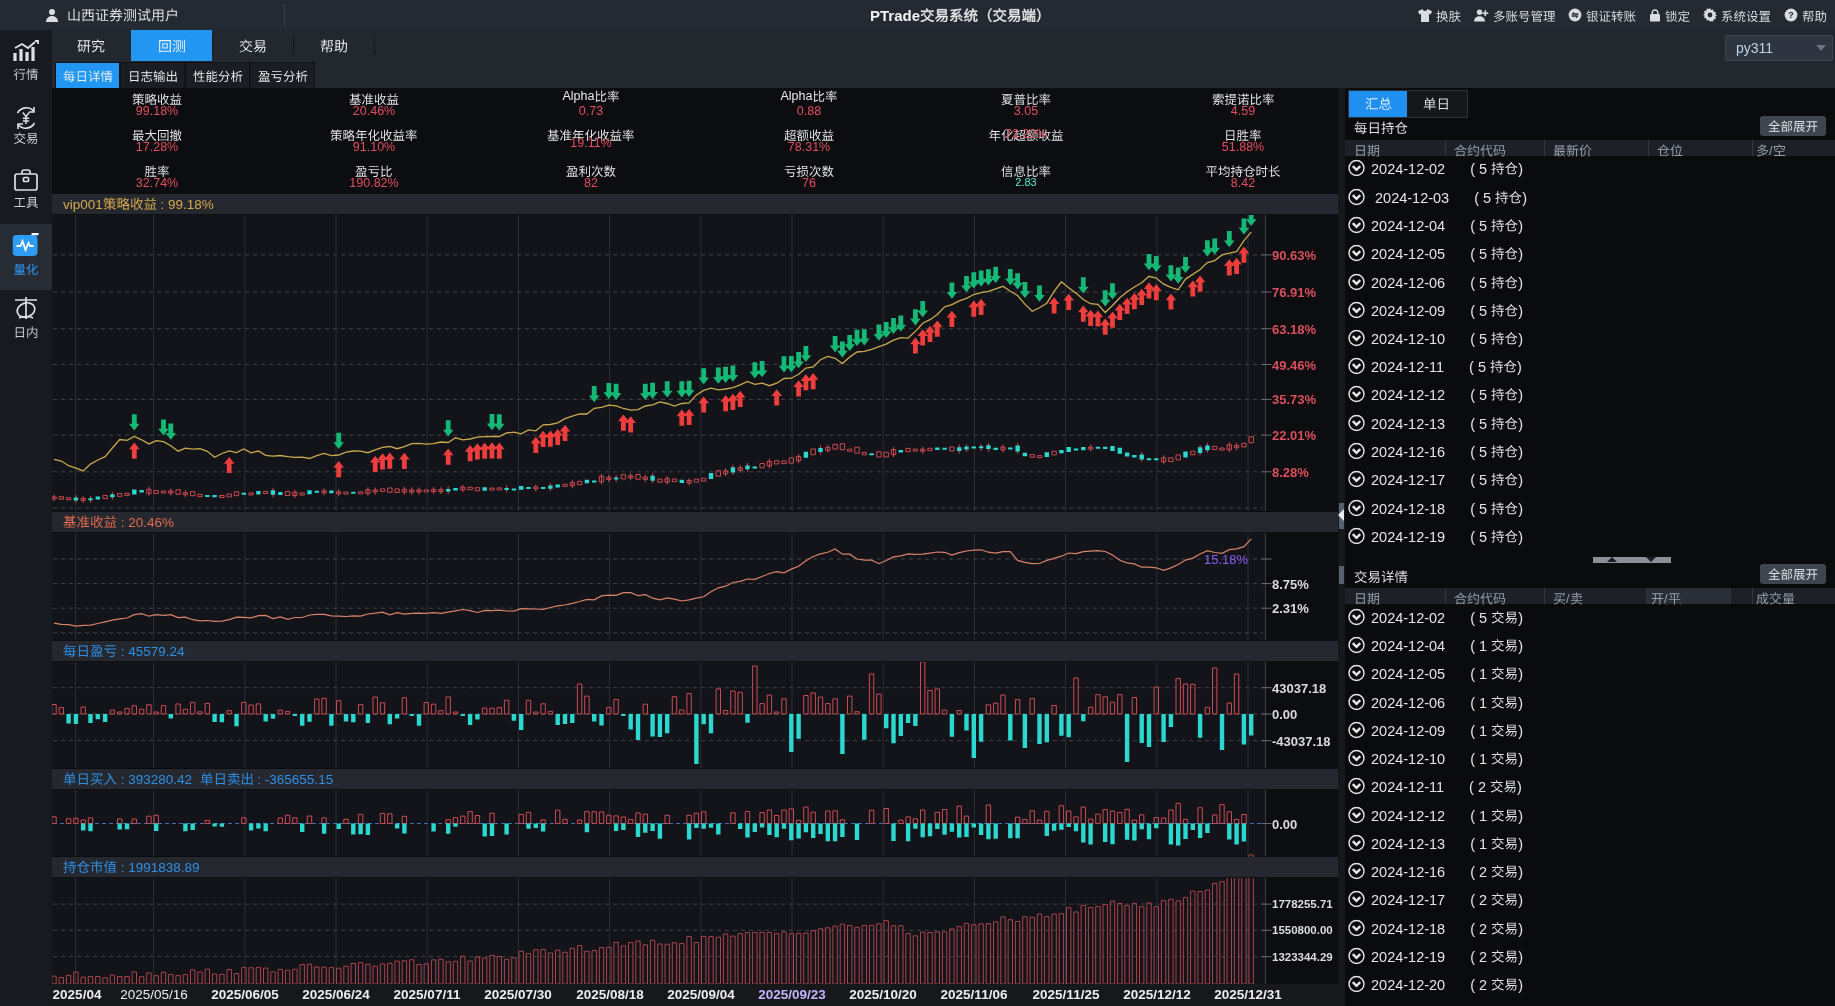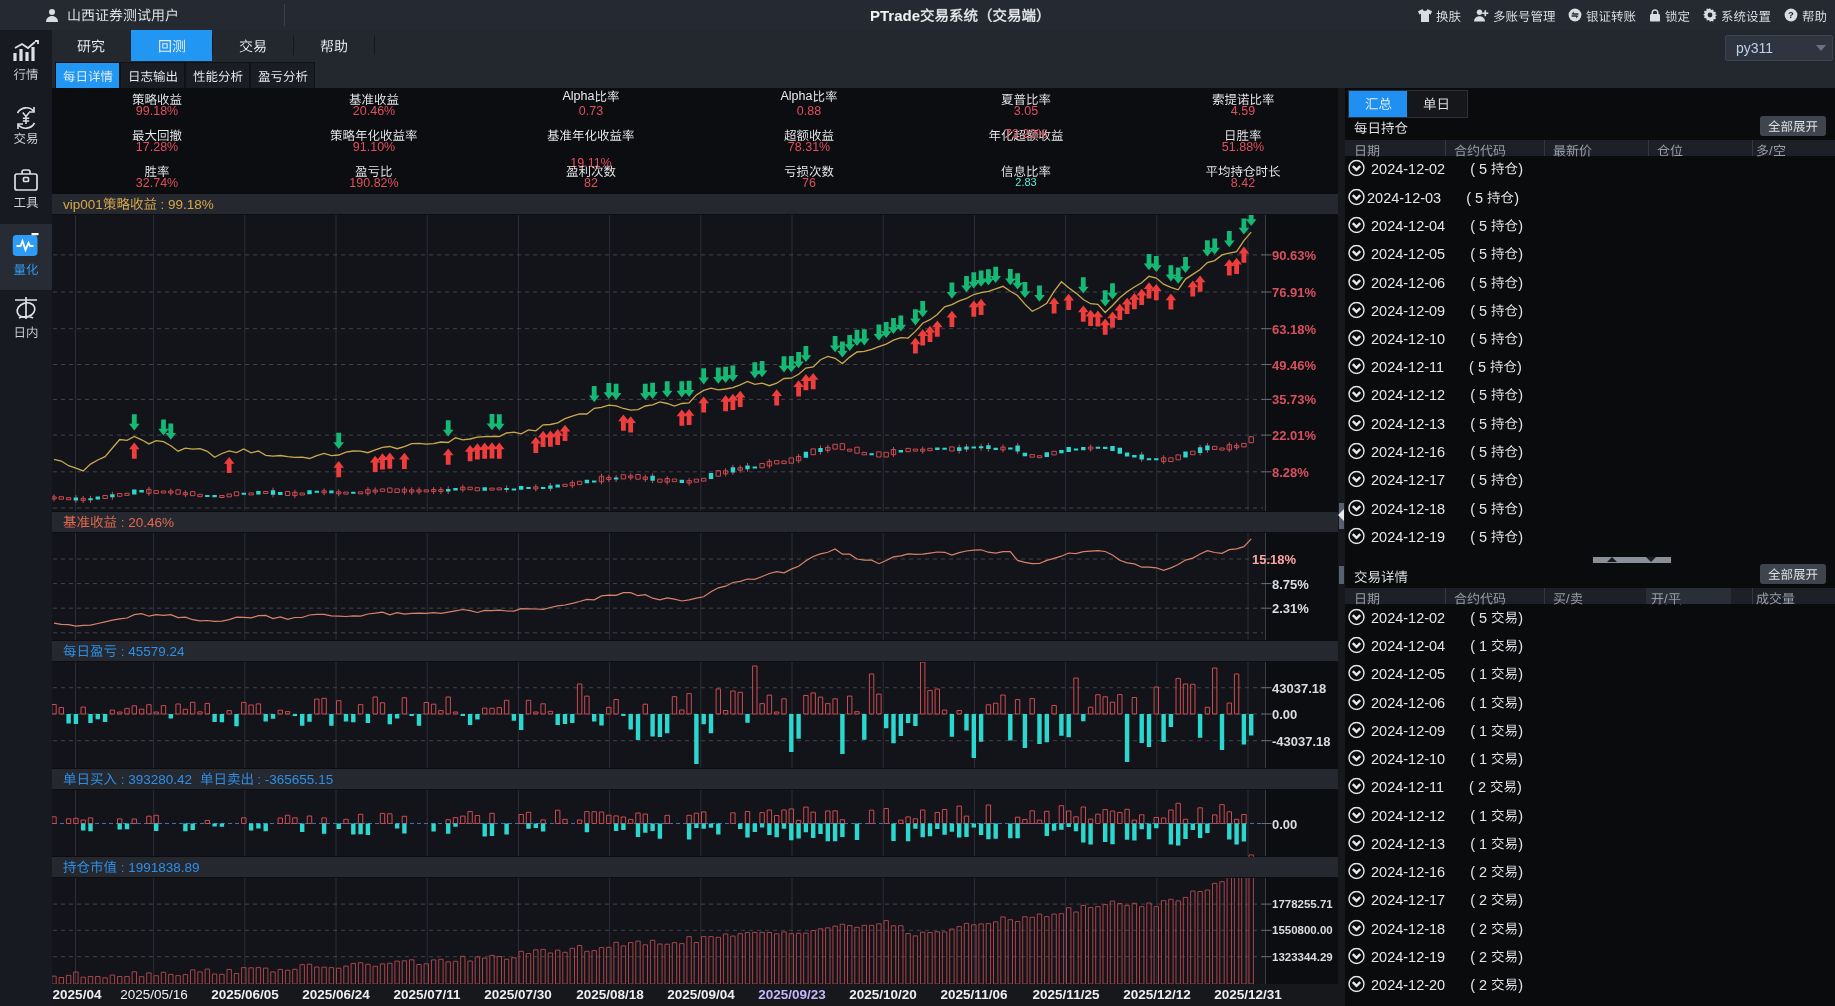--- a/index.html
+++ b/index.html
@@ -421,21 +421,21 @@
 <div class="a" style="left:374px;top:140px;transform:translateX(-50%);color:#e14f5e;font-size:12.5px">91.10%</div>
 <div class="a" style="left:591px;top:125px;transform:translateX(-50%)"><svg style="vertical-align:-1.5px" width="88" height="12" fill="#e8eaec">
       <use href="#g57FA" transform="translate(0.0,11.0) scale(0.0125,-0.0125)"></use>
       <use href="#g51C6" transform="translate(12.5,11.0) scale(0.0125,-0.0125)"></use>
       <use href="#g5E74" transform="translate(25.0,11.0) scale(0.0125,-0.0125)"></use>
       <use href="#g5316" transform="translate(37.5,11.0) scale(0.0125,-0.0125)"></use>
       <use href="#g6536" transform="translate(50.0,11.0) scale(0.0125,-0.0125)"></use>
       <use href="#g76CA" transform="translate(62.5,11.0) scale(0.0125,-0.0125)"></use>
       <use href="#g7387" transform="translate(75.0,11.0) scale(0.0125,-0.0125)"></use>
     </svg></div>
-<div class="a" style="left:591px;top:156px;transform:translateX(-50%);color:#e14f5e;font-size:12.5px">19.11%</div>
+<div class="a" style="left:591px;top:136px;transform:translateX(-50%);color:#e14f5e;font-size:12.5px">19.11%</div>
 <div class="a" style="left:809px;top:125px;transform:translateX(-50%)"><svg style="vertical-align:-1.5px" width="50" height="12" fill="#e8eaec">
       <use href="#g8D85" transform="translate(0.0,11.0) scale(0.0125,-0.0125)"></use>
       <use href="#g989D" transform="translate(12.5,11.0) scale(0.0125,-0.0125)"></use>
       <use href="#g6536" transform="translate(25.0,11.0) scale(0.0125,-0.0125)"></use>
       <use href="#g76CA" transform="translate(37.5,11.0) scale(0.0125,-0.0125)"></use>
     </svg></div>
 <div class="a" style="left:809px;top:140px;transform:translateX(-50%);color:#e14f5e;font-size:12.5px">78.31%</div>
 <div class="a" style="left:1026px;top:125px;transform:translateX(-50%)"><svg style="vertical-align:-1.5px" width="75" height="12" fill="#e8eaec">
       <use href="#g5E74" transform="translate(0.0,11.0) scale(0.0125,-0.0125)"></use>
       <use href="#g5316" transform="translate(12.5,11.0) scale(0.0125,-0.0125)"></use>
@@ -537,21 +537,21 @@
         <use href="#g503C" transform="translate(40.5,11.9) scale(0.0135,-0.0135)"></use>
       </svg>&nbsp;: 1991838.89</span>
   </div>
 <div class="a" style="left:1272px;top:254.9px;transform:translateY(-50%);color:#d8505d;font-size:13px;font-weight:bold">90.63%</div>
 <div class="a" style="left:1272px;top:292.0px;transform:translateY(-50%);color:#d8505d;font-size:13px;font-weight:bold">76.91%</div>
 <div class="a" style="left:1272px;top:328.7px;transform:translateY(-50%);color:#d8505d;font-size:13px;font-weight:bold">63.18%</div>
 <div class="a" style="left:1272px;top:364.5px;transform:translateY(-50%);color:#d8505d;font-size:13px;font-weight:bold">49.46%</div>
 <div class="a" style="left:1272px;top:399.4px;transform:translateY(-50%);color:#d8505d;font-size:13px;font-weight:bold">35.73%</div>
 <div class="a" style="left:1272px;top:435.1px;transform:translateY(-50%);color:#d8505d;font-size:13px;font-weight:bold">22.01%</div>
 <div class="a" style="left:1272px;top:471.8px;transform:translateY(-50%);color:#d8505d;font-size:13px;font-weight:bold">8.28%</div>
-<div class="a" style="left:1252px;top:559.0px;transform:translateY(-50%);color:#fca5a5;font-size:13px;font-weight:bold">15.18%</div>
+<div class="a" style="left:1204px;top:559.0px;transform:translateY(-50%);color:#8b5cf6;font-size:13px;font-weight:normal">15.18%</div>
 <div class="a" style="left:1272px;top:583.6px;transform:translateY(-50%);color:#d9dce0;font-size:13px;font-weight:bold">8.75%</div>
 <div class="a" style="left:1272px;top:608.2px;transform:translateY(-50%);color:#d9dce0;font-size:13px;font-weight:bold">2.31%</div>
 <div class="a" style="left:1272px;top:687.7px;transform:translateY(-50%);color:#d9dce0;font-size:13px;font-weight:bold">43037.18</div>
 <div class="a" style="left:1272px;top:714.0px;transform:translateY(-50%);color:#d9dce0;font-size:13px;font-weight:bold">0.00</div>
 <div class="a" style="left:1272px;top:740.7px;transform:translateY(-50%);color:#d9dce0;font-size:13px;font-weight:bold">-43037.18</div>
 <div class="a" style="left:1272px;top:823.5px;transform:translateY(-50%);color:#d9dce0;font-size:13px;font-weight:bold">0.00</div>
 <div class="a" style="left:1272px;top:904.1px;transform:translateY(-50%);color:#d9dce0;font-size:11.5px;font-weight:bold">1778255.71</div>
 <div class="a" style="left:1272px;top:930.3px;transform:translateY(-50%);color:#d9dce0;font-size:11.5px;font-weight:bold">1550800.00</div>
 <div class="a" style="left:1272px;top:956.7px;transform:translateY(-50%);color:#d9dce0;font-size:11.5px;font-weight:bold">1323344.29</div>
 <div class="a" style="left:52px;top:984px;width:1293px;height:22px;background:#17181c"></div>
@@ -644,21 +644,21 @@
         <use href="#g6301" transform="translate(0.0,11.9) scale(0.0135,-0.0135)"></use>
         <use href="#g4ED3" transform="translate(13.5,11.9) scale(0.0135,-0.0135)"></use>
       </svg>
       <span style="color:#e3e6e9;font-size:14.5px">)</span>
     </div>
     <div class="a fx" style="left:3px;top:109px;transform:translateY(-50%)">
       <svg width="17" height="17" viewBox="0 0 17 17" fill="none" stroke="#e6e8ea" stroke-width="1.4">
         <circle cx="8.5" cy="8.5" r="7.5"></circle>
         <path d="M4.8 6.6l3.7 3.8L12.2 6.6" stroke-width="2.4"></path>
       </svg>
-      <span style="margin-left:2px;color:#e3e6e9;font-size:14.5px">2024-12-03</span>
+      <span style="margin-left:10px;color:#e3e6e9;font-size:14.5px">2024-12-03</span>
       <span style="margin-left:25px;color:#e3e6e9;font-size:14.5px">( 5&nbsp;</span>
       <svg style="vertical-align:-1.6px" width="27" height="14" fill="#e3e6e9">
         <use href="#g6301" transform="translate(0.0,11.9) scale(0.0135,-0.0135)"></use>
         <use href="#g4ED3" transform="translate(13.5,11.9) scale(0.0135,-0.0135)"></use>
       </svg>
       <span style="color:#e3e6e9;font-size:14.5px">)</span>
     </div>
     <div class="a fx" style="left:3px;top:137px;transform:translateY(-50%)">
       <svg width="17" height="17" viewBox="0 0 17 17" fill="none" stroke="#e6e8ea" stroke-width="1.4">
         <circle cx="8.5" cy="8.5" r="7.5"></circle>

